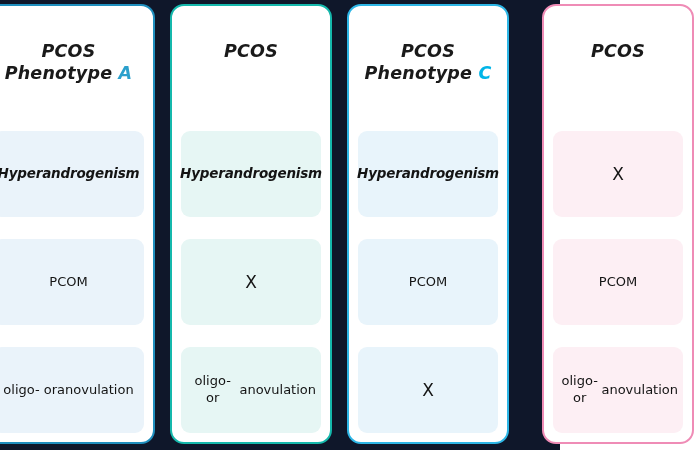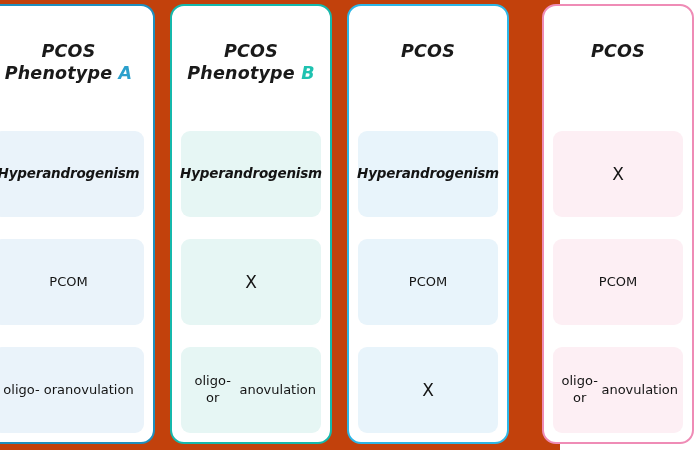--- a/index.html
+++ b/index.html
@@ -11,21 +11,21 @@
     width: 700px;
     height: 450px;
     overflow: hidden;
     font-family: "DejaVu Sans", "Liberation Sans", sans-serif;
   }
 
   #diagram {
     position: relative;
     width: 560px;
     height: 450px;
-    background: #c2410c;
+    background: #0f172a;
   }
 
   .card {
     position: absolute;
     top: 4px;
     height: 440px;
     box-sizing: border-box;
     border-style: solid;
     border-width: 2.5px;
     border-radius: 14px;
@@ -110,36 +110,36 @@
           <span>oligo- or</span>
           <br>
           <span>anovulation</span>
         </div>
     </div>
   </div>
 
   <div class="card c-b" style="border-color: rgb(21, 184, 172);">
     <div class="card-title">
       <span class="line">PCOS</span>
-      <span class="line"><span>Phenotype</span> <span class="letter" style="color: rgb(30, 194, 176);">B</span></span>
     </div>
     <div class="cells">
       <div class="cell criterion" style="background: rgb(230, 246, 244);">Hyperandrogenism</div>
       <div class="cell mark" style="background: rgb(230, 246, 244);">X</div>
       <div class="cell plain" style="background: rgb(230, 246, 244);">
           <span>oligo- or</span>
           <br>
           <span>anovulation</span>
         </div>
     </div>
   </div>
 
   <div class="card c-c" style="border-color: rgb(45, 182, 230);">
     <div class="card-title">
       <span class="line">PCOS</span>
+      <span class="line"><span>Phenotype</span> <span class="letter" style="color: rgb(0, 181, 232);">C</span></span>
     </div>
     <div class="cells">
       <div class="cell criterion" style="background: rgb(232, 244, 251);">Hyperandrogenism</div>
       <div class="cell plain" style="background: rgb(232, 244, 251);">PCOM</div>
       <div class="cell mark" style="background: rgb(232, 244, 251);">X</div>
     </div>
   </div>
 
   <div class="card c-d" style="border-color: rgb(239, 140, 182);">
     <div class="card-title">

